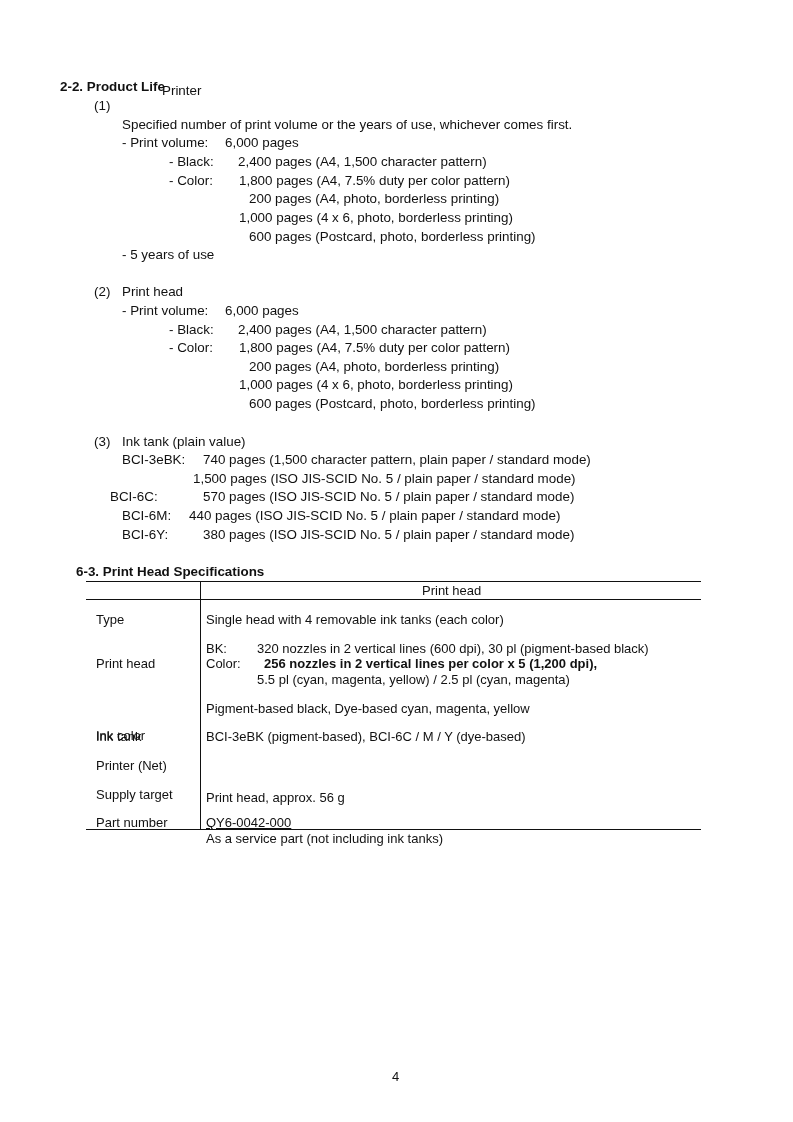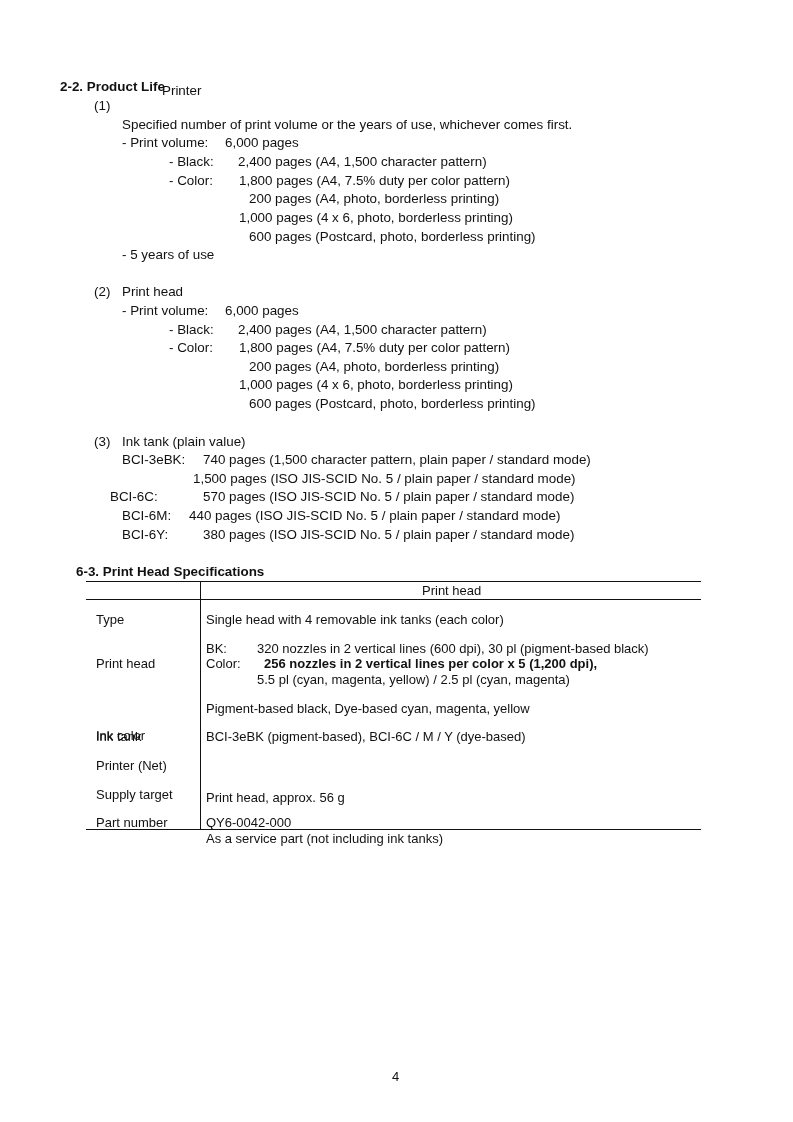--- a/index.html
+++ b/index.html
@@ -80,16 +80,16 @@
   <div class="cell" style="left:96px; top:729px;">Ink tank</div>
   <div class="cell" style="left:206px; top:729px;">BCI-3eBK (pigment-based), BCI-6C / M / Y (dye-based)</div>
 
   <div class="cell" style="left:96px; top:758px;">Printer (Net)</div>
   <div class="cell" style="left:206px; top:758px;margin-top:32px;">Print head, approx. 56 g</div>
 
   <div class="cell" style="left:96px; top:787px;">Supply target</div>
   <div class="cell" style="left:206px; top:831px;">As a service part (not including ink tanks)</div>
 
   <div class="cell" style="left:96px; top:815px;">Part number</div>
-  <div class="cell" style="left:206px; top:815px;">QY6-0042-000</div>
+  <div class="cell" style="left:206px; top:815px;text-decoration:underline;">QY6-0042-000</div>
 </div>
 
 <div class="abs" style="left:392px; top:1068px; font-size:13px;">4</div>
 
 </body></html>

